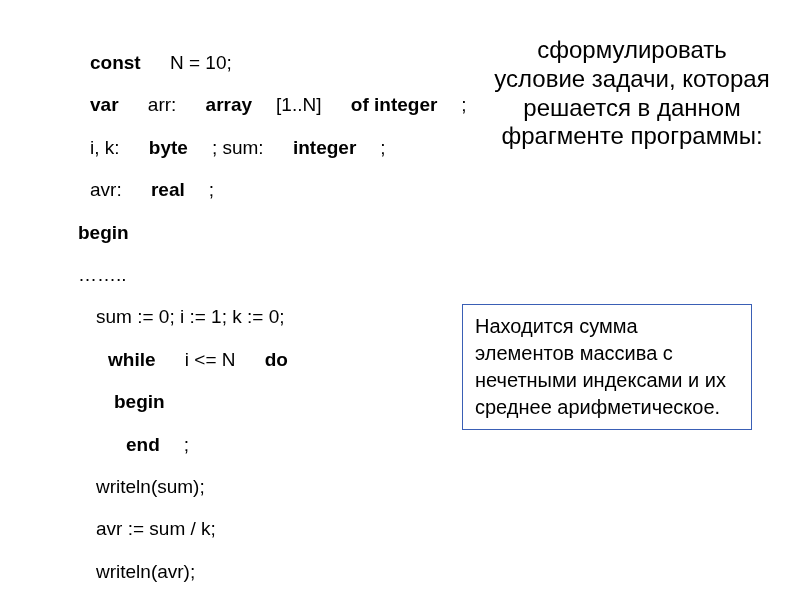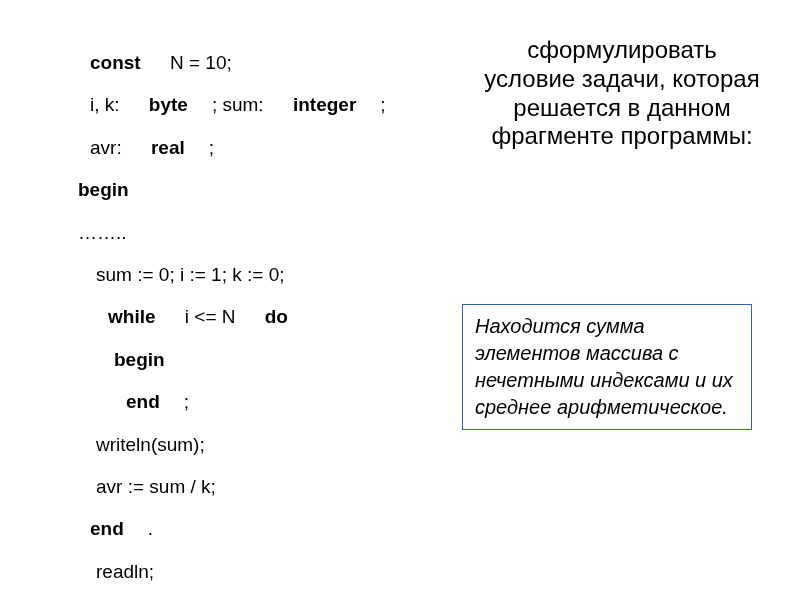--- a/index.html
+++ b/index.html
@@ -20,55 +20,56 @@
       line-height: 1.6;
       color: #000;
     }
     .code-line { white-space: pre; }
     .bold { font-weight: bold; }
     .indent1 { padding-left: 18px; }
     .indent2 { padding-left: 36px; }
     .indent3 { padding-left: 54px; }
     .title-block {
       position: absolute;
-      right: 50px;
+      right: 40px;
       top: 0px;
       width: 280px;
       text-align: center;
       font-size: 24px;
       line-height: 1.2;
       color: #000;
     }
     .answer-box {
       position: absolute;
       right: 60px;
       top: 268px;
       width: 290px;
       border: 1px solid #3a5fb5;
       padding: 8px 12px;
       font-size: 20px;
       line-height: 1.35;
       color: #000;
-      font-style: italic;
     }
   </style>
 </head>
 <body>
 
 <div class="code-block">
   <div class="code-line"><span class="bold">const</span><span> N = 10;</span></div>
+  <div class="code-line"><span class="bold">var</span><span> arr: </span><span class="bold">array</span><span>[1..N] </span><span class="bold">of integer</span><span>;</span></div>
   <div class="code-line"><span>i, k: </span><span class="bold">byte</span><span>; sum: </span><span class="bold">integer</span><span>;</span></div>
   <div class="code-line"><span>avr: </span><span class="bold">real</span><span>;</span></div>
   <div class="code-line bold">begin</div>
   <div class="code-line">……..</div>
   <div class="code-line indent1">sum := 0; i := 1; k := 0;</div>
   <div class="code-line indent1"><span class="bold">while</span><span> i &lt;= N </span><span class="bold">do</span></div>
   <div class="code-line indent2 bold">begin</div>
   <div class="code-line indent2"><span class="bold">end</span><span>;</span></div>
   <div class="code-line indent1">writeln(sum);</div>
   <div class="code-line indent1">avr := sum / k;</div>
+  <div class="code-line indent1">writeln(avr);</div>
   <div class="code-line"><span class="bold">end</span><span>.</span></div>
   <div class="code-line indent1">readln;</div>
 </div>
 
 <div class="title-block">сформулировать условие задачи, которая решается в данном фрагменте программы:</div>
 
 <div class="answer-box">Находится сумма элементов массива с нечетными индексами и их среднее арифметическое.</div>
 
 </body></html>

